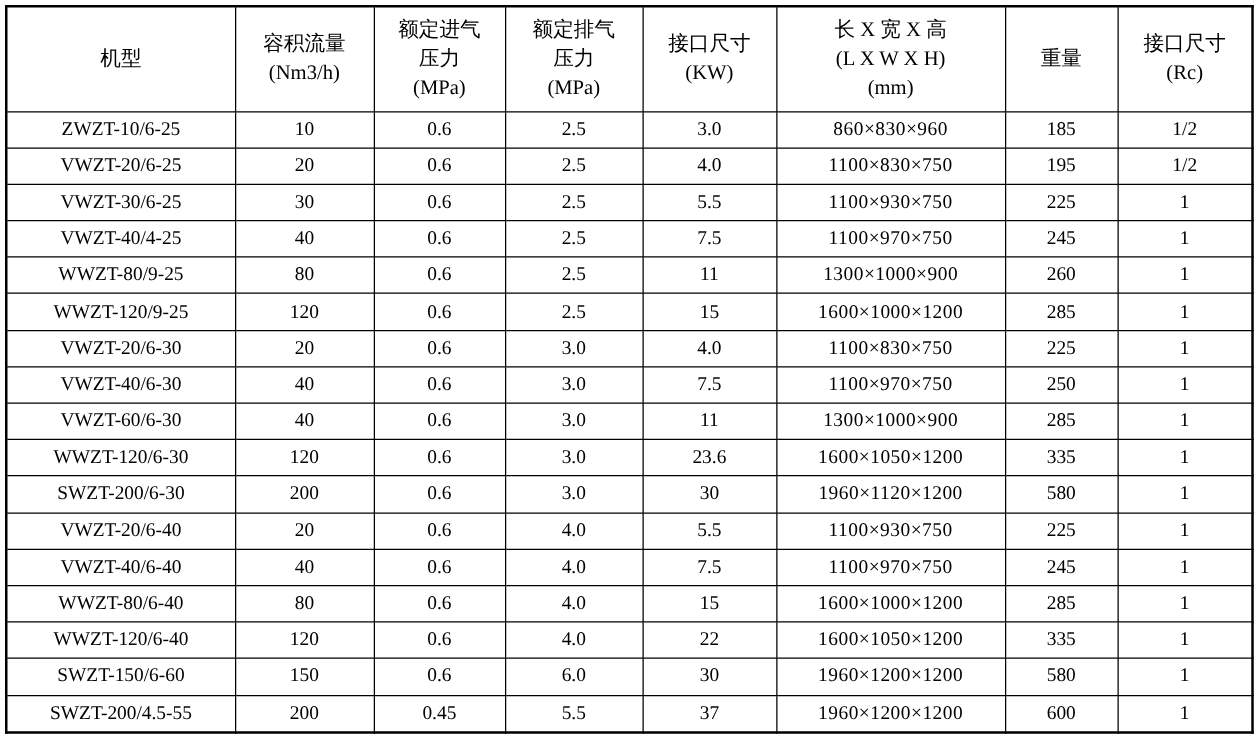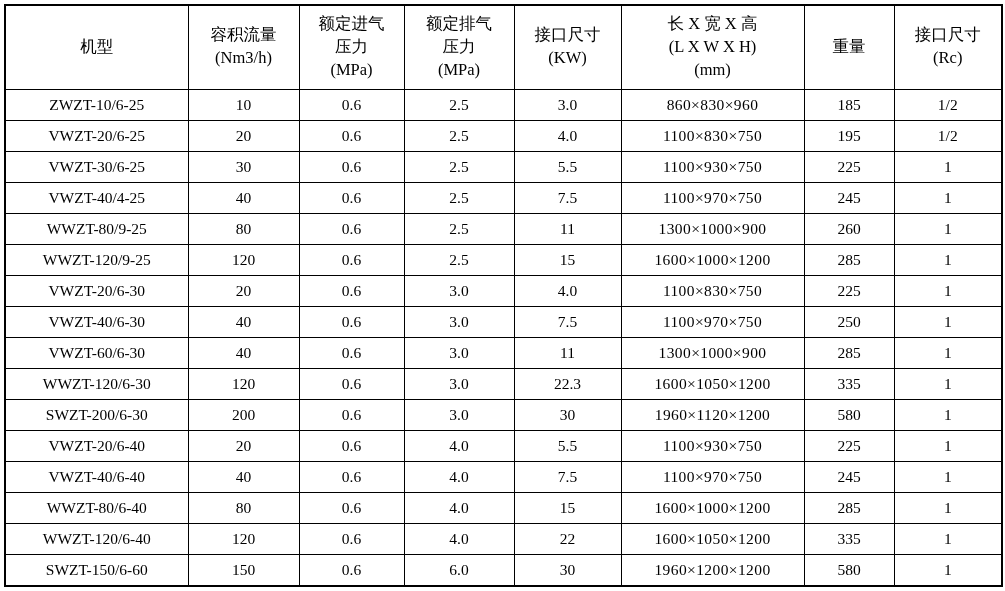--- a/index.html
+++ b/index.html
@@ -203,21 +203,21 @@
           <td class="col-power">11</td>
           <td class="col-dimensions">1300×1000×900</td>
           <td class="col-weight">285</td>
           <td class="col-port">1</td>
         </tr>
         <tr>
           <td class="col-model">WWZT-120/6-30</td>
           <td class="col-flow">120</td>
           <td class="col-inlet">0.6</td>
           <td class="col-outlet">3.0</td>
-          <td class="col-power">22.3</td>
+          <td class="col-power">23.6</td>
           <td class="col-dimensions">1600×1050×1200</td>
           <td class="col-weight">335</td>
           <td class="col-port">1</td>
         </tr>
         <tr>
           <td class="col-model">SWZT-200/6-30</td>
           <td class="col-flow">200</td>
           <td class="col-inlet">0.6</td>
           <td class="col-outlet">3.0</td>
           <td class="col-power">30</td>
@@ -266,17 +266,27 @@
           <td class="col-port">1</td>
         </tr>
         <tr>
           <td class="col-model">SWZT-150/6-60</td>
           <td class="col-flow">150</td>
           <td class="col-inlet">0.6</td>
           <td class="col-outlet">6.0</td>
           <td class="col-power">30</td>
           <td class="col-dimensions">1960×1200×1200</td>
           <td class="col-weight">580</td>
+          <td class="col-port">1</td>
+        </tr>
+        <tr>
+          <td class="col-model">SWZT-200/4.5-55</td>
+          <td class="col-flow">200</td>
+          <td class="col-inlet">0.45</td>
+          <td class="col-outlet">5.5</td>
+          <td class="col-power">37</td>
+          <td class="col-dimensions">1960×1200×1200</td>
+          <td class="col-weight">600</td>
           <td class="col-port">1</td>
         </tr>
       </tbody>
   </table>
 </div>
 
 </body></html>

